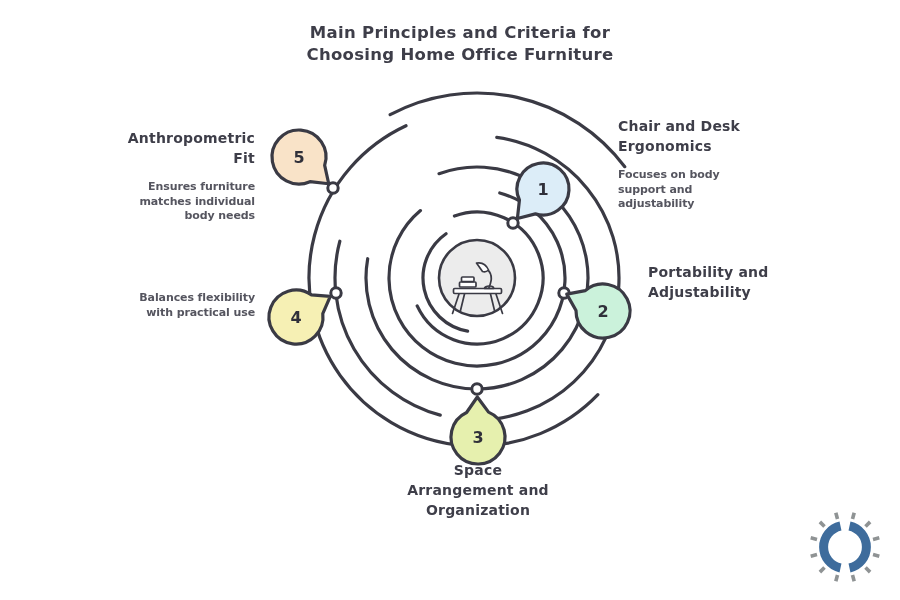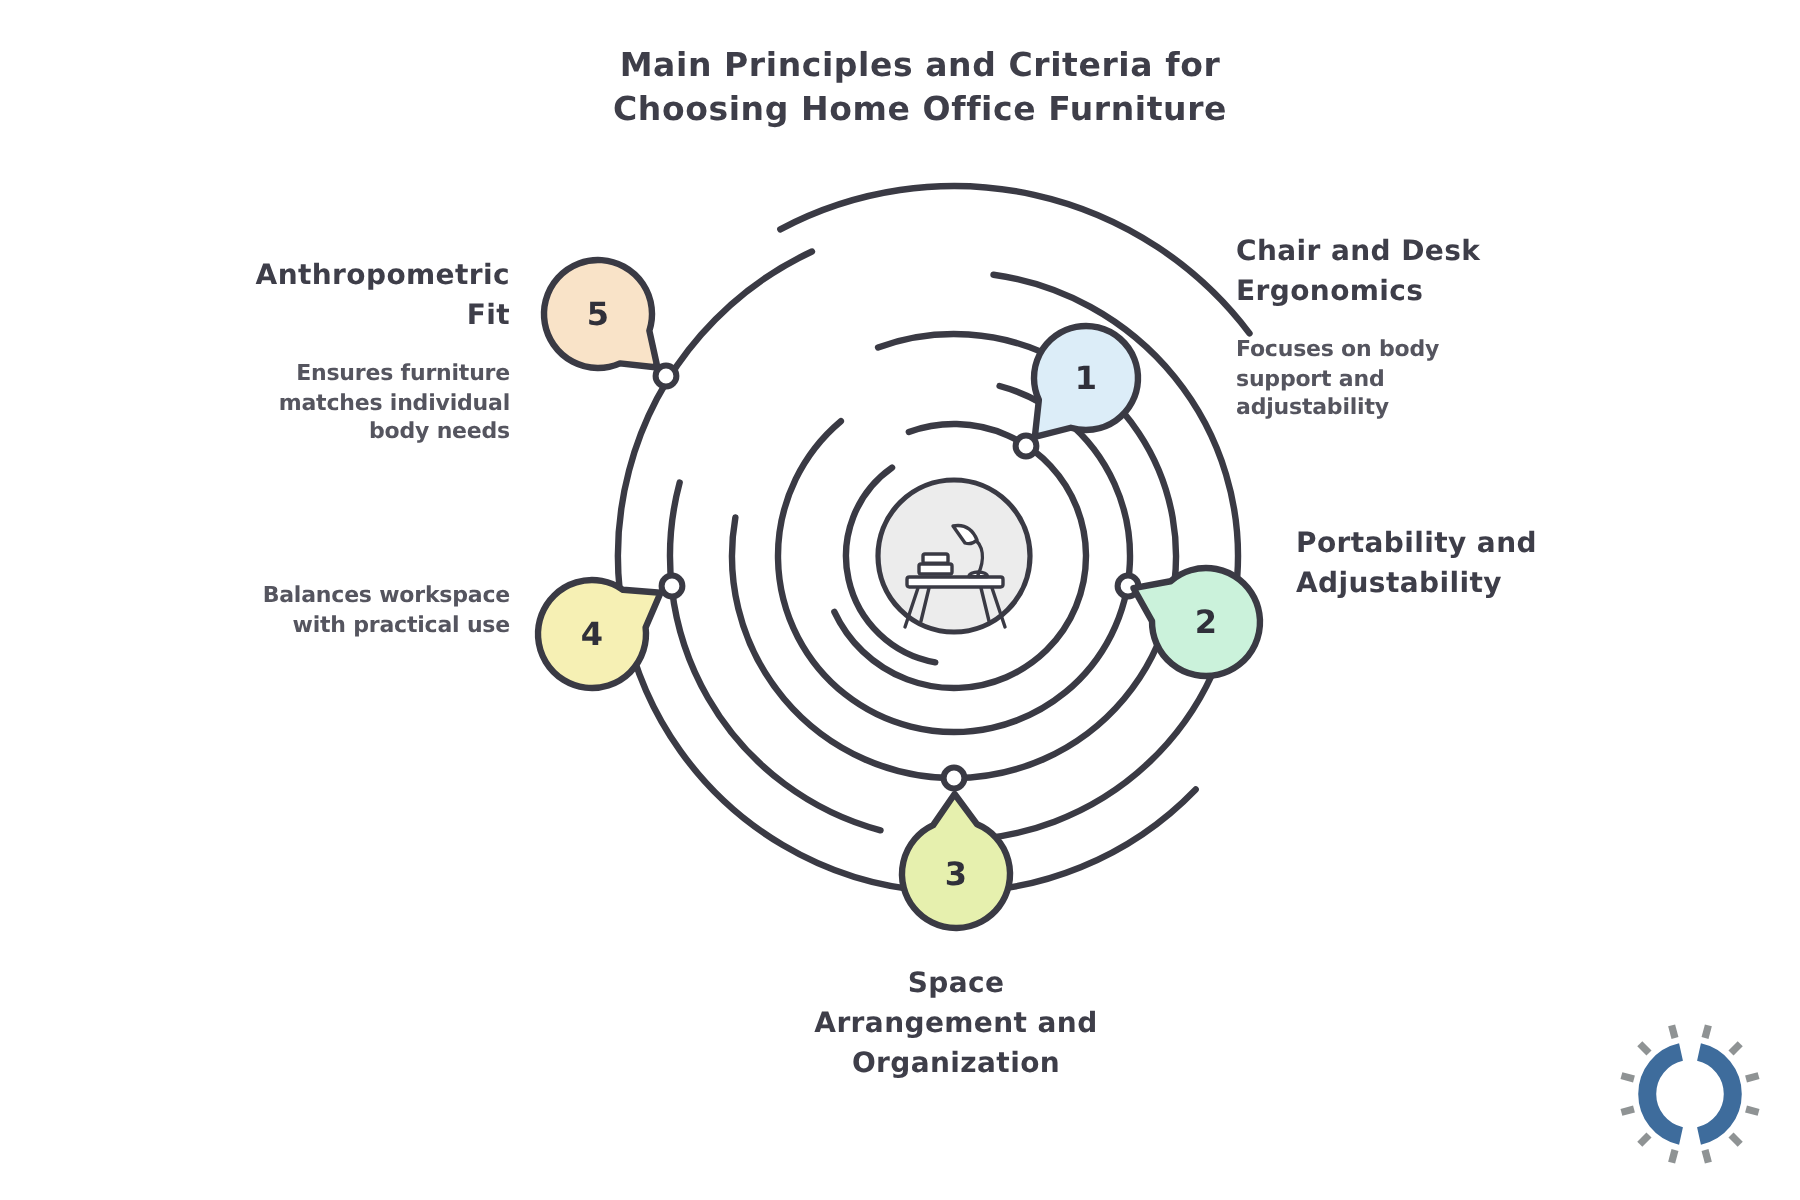--- a/index.html
+++ b/index.html
@@ -18,21 +18,21 @@
     white-space:pre-line;letter-spacing:.2px;
   }
   .pd{
     font-size:11px;line-height:14.5px;color:var(--desc);margin-top:12px;
     white-space:pre-line;letter-spacing:-.1px;font-weight:bold;
   }
   .align-right{text-align:right;}
   .align-center{text-align:center;}
   .p1{left:618px;top:116px;width:170px;}
   .p2{left:648px;top:262px;width:185px;}
-  .p3{left:358px;top:482px;width:240px;}
+  .p3{left:358px;top:460px;width:240px;}
   .p3 .pd{margin-top:11px;}
   .p4{left:95px;top:279px;width:160px;}
   .p5{left:93px;top:116px;width:162px;margin-top:12px;}
   #spiral-svg{position:absolute;left:0;top:0;}
   .ink{stroke:var(--ink);}
   .icon-line{stroke:var(--ink);stroke-width:1.7;fill:none;stroke-linecap:round;stroke-linejoin:round;}
   .icon-fill{stroke:var(--ink);stroke-width:1.7;fill:#ffffff;stroke-linejoin:round;}
   .logo-arc{stroke:var(--logo-blue);stroke-width:9;fill:none;}
 </style>
 </head>
@@ -127,21 +127,21 @@
 
 <div class="pblock p1">
   <div class="ph">Chair and Desk
 Ergonomics</div>
   <div class="pd">Focuses on body
 support and
 adjustability</div>
 </div>
 
 <div class="pblock p4 align-right">
-  <div class="pd">Balances workspace
+  <div class="pd">Balances flexibility
 with practical use</div>
 </div>
 
 <div class="pblock p2">
   <div class="ph">Portability and
 Adjustability</div>
 </div>
 
 <div class="pblock p3 align-center">
   <div class="ph">Space

